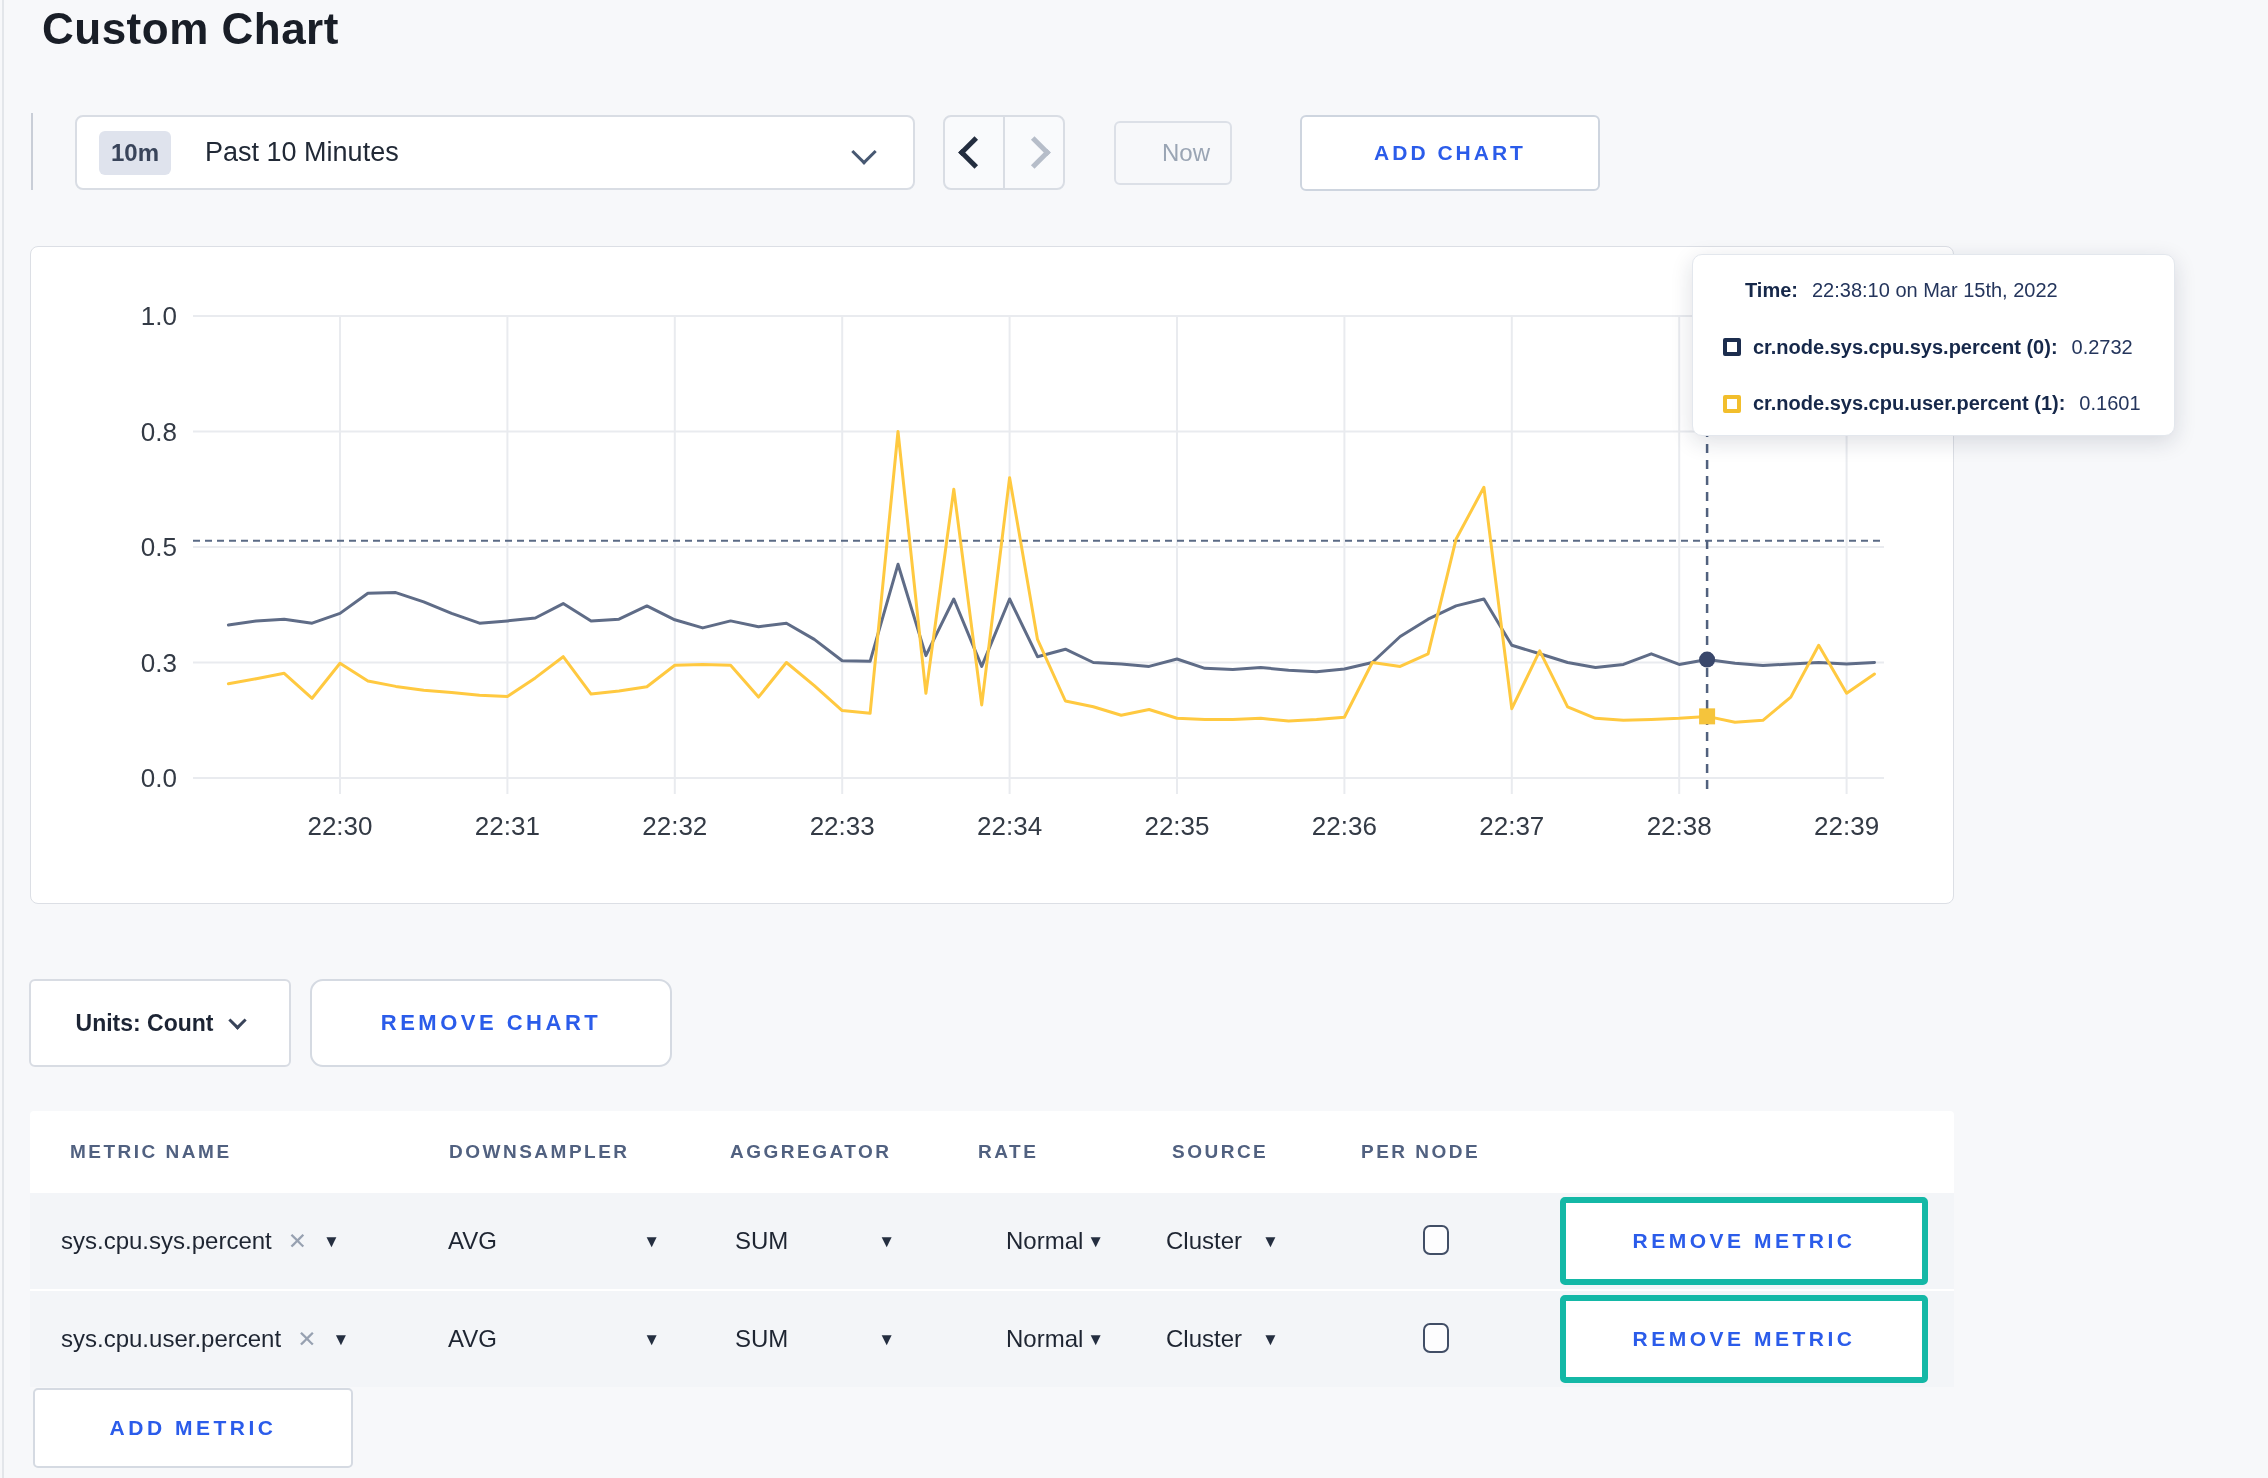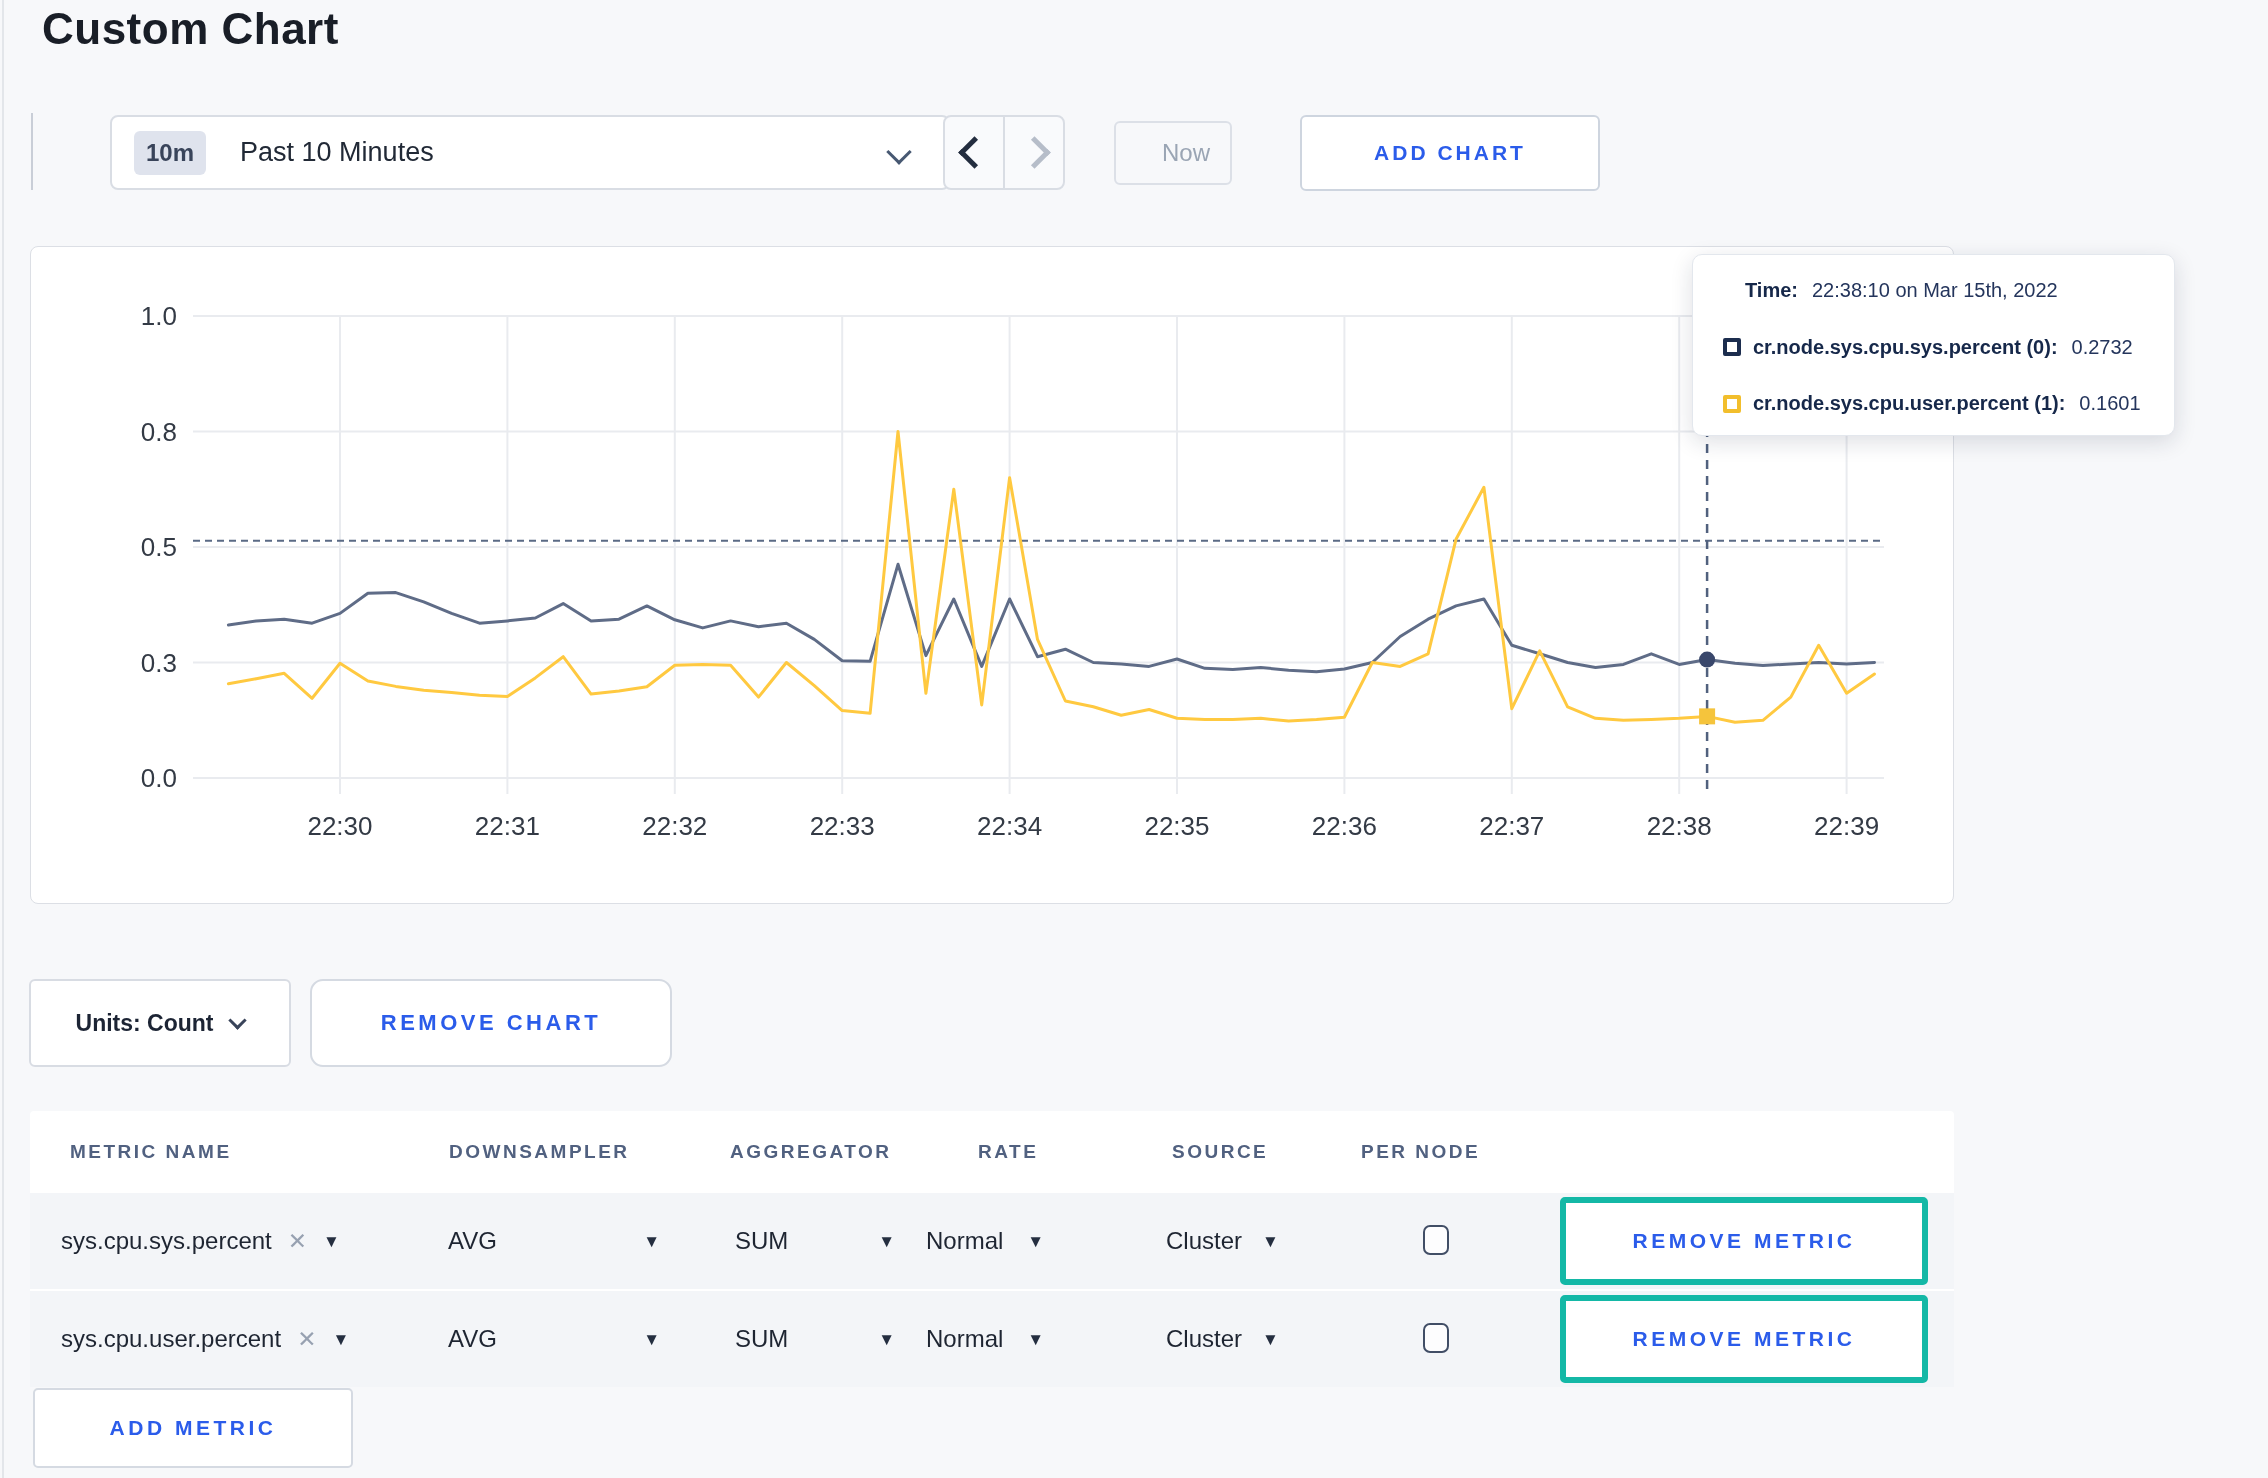--- a/index.html
+++ b/index.html
@@ -6,21 +6,21 @@
   body{
     width:2268px;height:1478px;position:relative;overflow:hidden;
     background:#f7f8fa;font-family:"Liberation Sans","DejaVu Sans",sans-serif;
     color:#1f2533;
   }
   .left-edge{position:absolute;left:2px;top:0;width:2px;height:1478px;background:#e3e6ea;}
   .page-title{position:absolute;left:42px;top:4px;font-size:44px;font-weight:600;color:#191e27;margin:0;letter-spacing:.5px;}
   .toolbar-divider{position:absolute;left:31px;top:113px;width:2px;height:77px;background:#c9ced7;}
 
   .time-selector{position:absolute;left:75px;top:115px;width:840px;height:75px;background:#fff;
-    border:2px solid #d9dde4;border-radius:8px;box-sizing:border-box;display:flex;align-items:center;cursor:pointer;margin-left:35px;}
+    border:2px solid #d9dde4;border-radius:8px;box-sizing:border-box;display:flex;align-items:center;cursor:pointer;}
   .ts-badge{margin-left:22px;background:#dfe3ed;border-radius:6px;padding:8px 12px;font-size:24px;font-weight:700;color:#39445a;}
   .ts-label{margin-left:34px;font-size:27px;color:#212936;}
   .chev{display:inline-block;width:15px;height:15px;border-right:3.5px solid #475872;border-bottom:3.5px solid #475872;}
   .chev.down{transform:rotate(45deg);}
   .chev.left{transform:rotate(135deg);border-color:#232d3f;width:18px;height:18px;border-width:5px;}
   .chev.right{transform:rotate(-45deg);border-color:#b6bdc9;width:18px;height:18px;border-width:5px;}
   .ts-chev{position:absolute;right:40px;top:26px;}
 
   .nav-arrows{position:absolute;left:943px;top:115px;width:122px;height:75px;background:#f9fafc;
     border:2px solid #d9dde4;border-radius:8px;box-sizing:border-box;display:flex;}
@@ -60,21 +60,21 @@
   .table-card{position:absolute;left:30px;top:1111px;width:1924px;height:276px;background:#fff;
     border-radius:4px;}
   .th{position:absolute;top:30px;font-size:19px;font-weight:600;letter-spacing:2.5px;color:#516180;}
   .mrow{position:absolute;left:0;width:1924px;height:96px;background:#f3f5f8;}
   .mrow .cell{position:absolute;top:0;height:96px;display:flex;align-items:center;font-size:24px;color:#1e2532;}
   .caret{font-size:17px;color:#242e40;line-height:1;}
   .x-icon{color:#97a1b1;font-size:23px;cursor:pointer;}
   .cell.metric{left:31px;gap:16px;cursor:pointer;}
   .cell.ds{left:418px;width:212px;justify-content:space-between;cursor:pointer;}
   .cell.ag{left:705px;width:160px;justify-content:space-between;cursor:pointer;}
-  .cell.rate{left:896px;gap:24px;cursor:pointer;}
+  .cell.rate{left:976px;gap:4px;cursor:pointer;}
   .cell.src{left:1136px;gap:20px;cursor:pointer;}
   .checkbox{position:absolute;left:1393px;top:32px;width:26px;height:30px;background:#fdfdfe;
     border:2.5px solid #414e66;border-radius:7px;box-sizing:border-box;cursor:pointer;}
   .remove-metric-btn{position:absolute;left:1530px;top:4px;width:368px;height:88px;background:#fff;
     border:6px solid #14b8a6;border-radius:5px;font-size:21px;font-weight:600;letter-spacing:3.5px;color:#2b5cea;
     font-family:inherit;display:flex;align-items:center;justify-content:center;cursor:pointer;}
   .add-metric-btn{position:absolute;left:33px;top:1388px;width:320px;height:80px;background:#fff;
     border:2px solid #d5dae2;border-radius:5px;font-size:21px;font-weight:600;letter-spacing:3.5px;color:#2b5cea;
     font-family:inherit;display:flex;align-items:center;justify-content:center;cursor:pointer;}
 </style>

